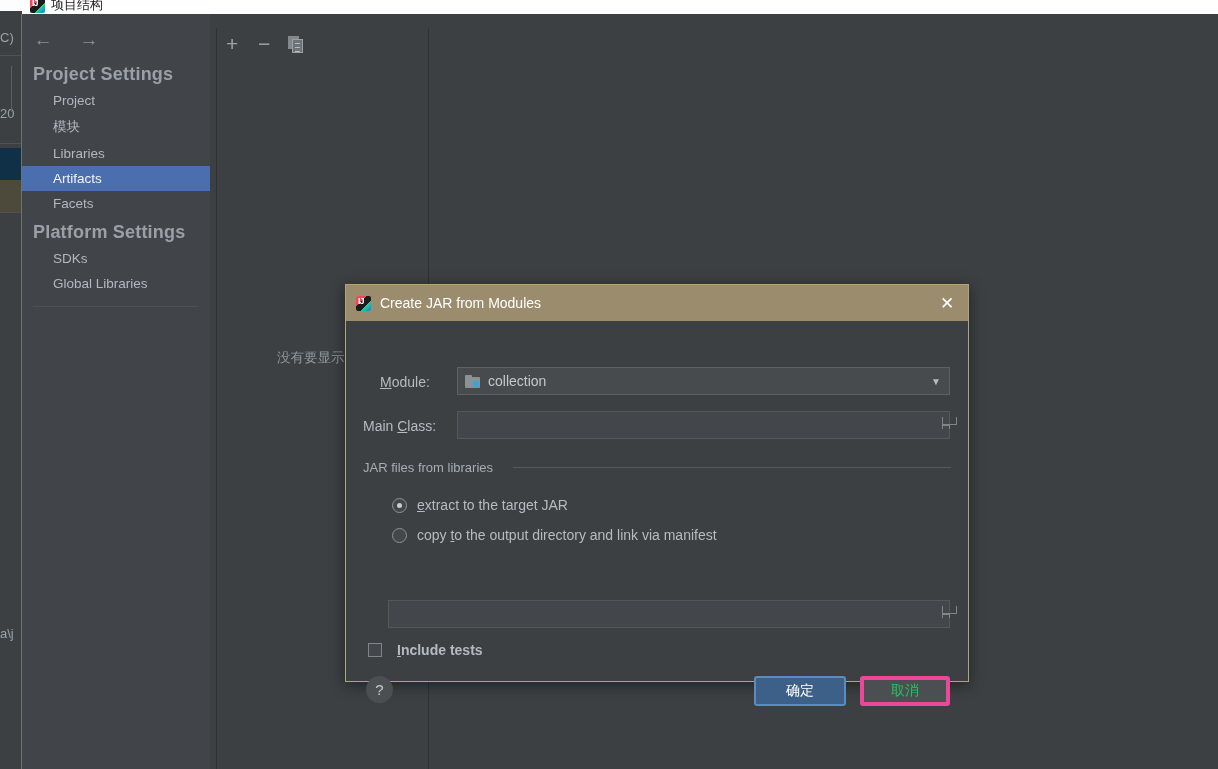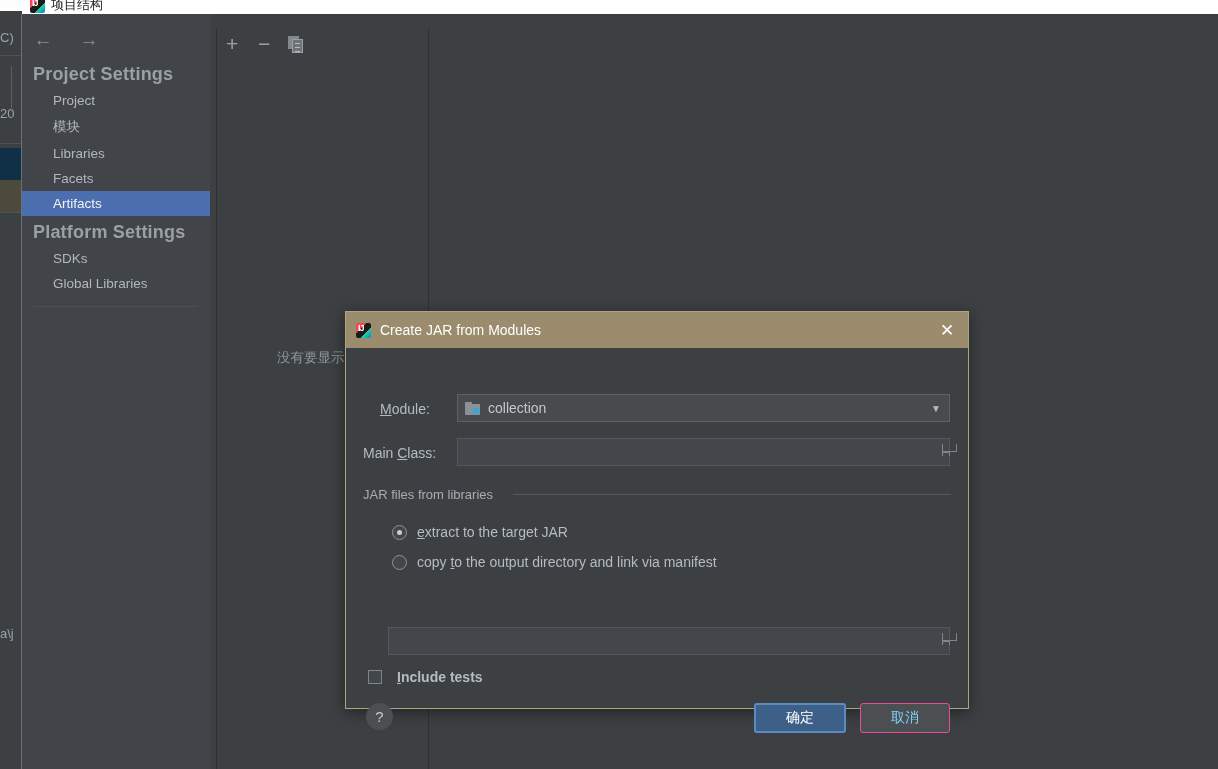--- a/index.html
+++ b/index.html
@@ -58,21 +58,21 @@
   .copy-glyph { position:relative; width:18px; height:18px; margin-top:3px; }
   .copy-glyph .b { position:absolute; left:0; top:0; width:11px; height:13px; background:#83888d; }
   .copy-glyph .f { position:absolute; left:4px; top:3px; width:11px; height:14px; background:#6e7377; border:1px solid #9aa0a6; box-sizing:border-box; }
   .copy-glyph .f i { display:block; height:1px; background:#b6bbc0; margin:3px 2px 0 2px; }
 
   .ps-empty { position:absolute; left:255px; top:335px; font-size:13.5px; color:#8f969c; white-space:nowrap; }
 
   
   .jar-dialog { position:absolute; left:345px; top:284px; width:624px; height:398px;
                 background:#3c4043; border:1px solid #b2a37e; box-sizing:border-box;
-                box-shadow:0 3px 14px rgba(0,0,0,.45);margin-top:27px; }
+                box-shadow:0 3px 14px rgba(0,0,0,.45); }
   .jar-title { height:36px; background:#9b8c6d; display:flex; align-items:center; padding:0 8px 0 10px; }
   .jar-title .ij-logo { width:15px; height:15px; }
   .jar-title .t { margin-left:9px; font-size:14px; color:#ffffff; flex:1; }
   .jar-close { width:26px; height:26px; display:flex; align-items:center; justify-content:center; color:#fff; font-size:17px; }
 
   .jar-body { position:relative; padding:0; height:360px; }
 
   .row { position:absolute; display:flex; align-items:center; }
   .lbl { font-size:14px; color:#b5bbc0; }
   .u { text-decoration:underline; }
@@ -103,21 +103,21 @@
 
   .chk-row { position:absolute; display:flex; align-items:center; gap:15px;font-weight:bold; }
   .chkbox { width:14px; height:14px; border:1.5px solid #7e858b; box-sizing:border-box; background:#43464a; }
 
   .help-btn { position:absolute; width:27px; height:27px; border-radius:50%; background:#4b4f52;
               display:flex; align-items:center; justify-content:center; color:#c3c8cd; font-size:15px; }
 
   .btn { box-sizing:border-box; height:30px; display:flex; align-items:center; justify-content:center;
          font-size:14px; border-radius:3px; }
   .btn-primary { background:#3c6088; border:2px solid #5a8cc4; color:#ffffff; }
-  .btn-default { background:#4b4f52; border:1px solid #ec4899; color:#7dd3fc; }
+  .btn-default { background:#4b4f52; border:4px solid #ec4899; color:#22c55e; }
 </style>
 </head>
 <body>
 
 <div id="root">
 
   <div class="bg-base"></div>
 
   <div class="left-strip">
     <div class="seg seg-white" style="height:11px;"></div>
@@ -145,22 +145,22 @@
       <div class="ps-nav">
         <div class="nav-arrow">←</div>
         <div class="nav-arrow">→</div>
       </div>
 
       <div class="ps-list">
         <div class="ps-group">Project Settings</div>
         <div class="ps-item">Project</div>
         <div class="ps-item">模块</div>
         <div class="ps-item">Libraries</div>
+        <div class="ps-item sel">Artifacts</div>
         <div class="ps-item">Facets</div>
-        <div class="ps-item sel">Artifacts</div>
 
         <div class="ps-group">Platform Settings</div>
         <div class="ps-item">SDKs</div>
         <div class="ps-item">Global Libraries</div>
 
         <div class="ps-sep"></div>
       </div>
     </div>
 
     <div class="ps-toolbar">

